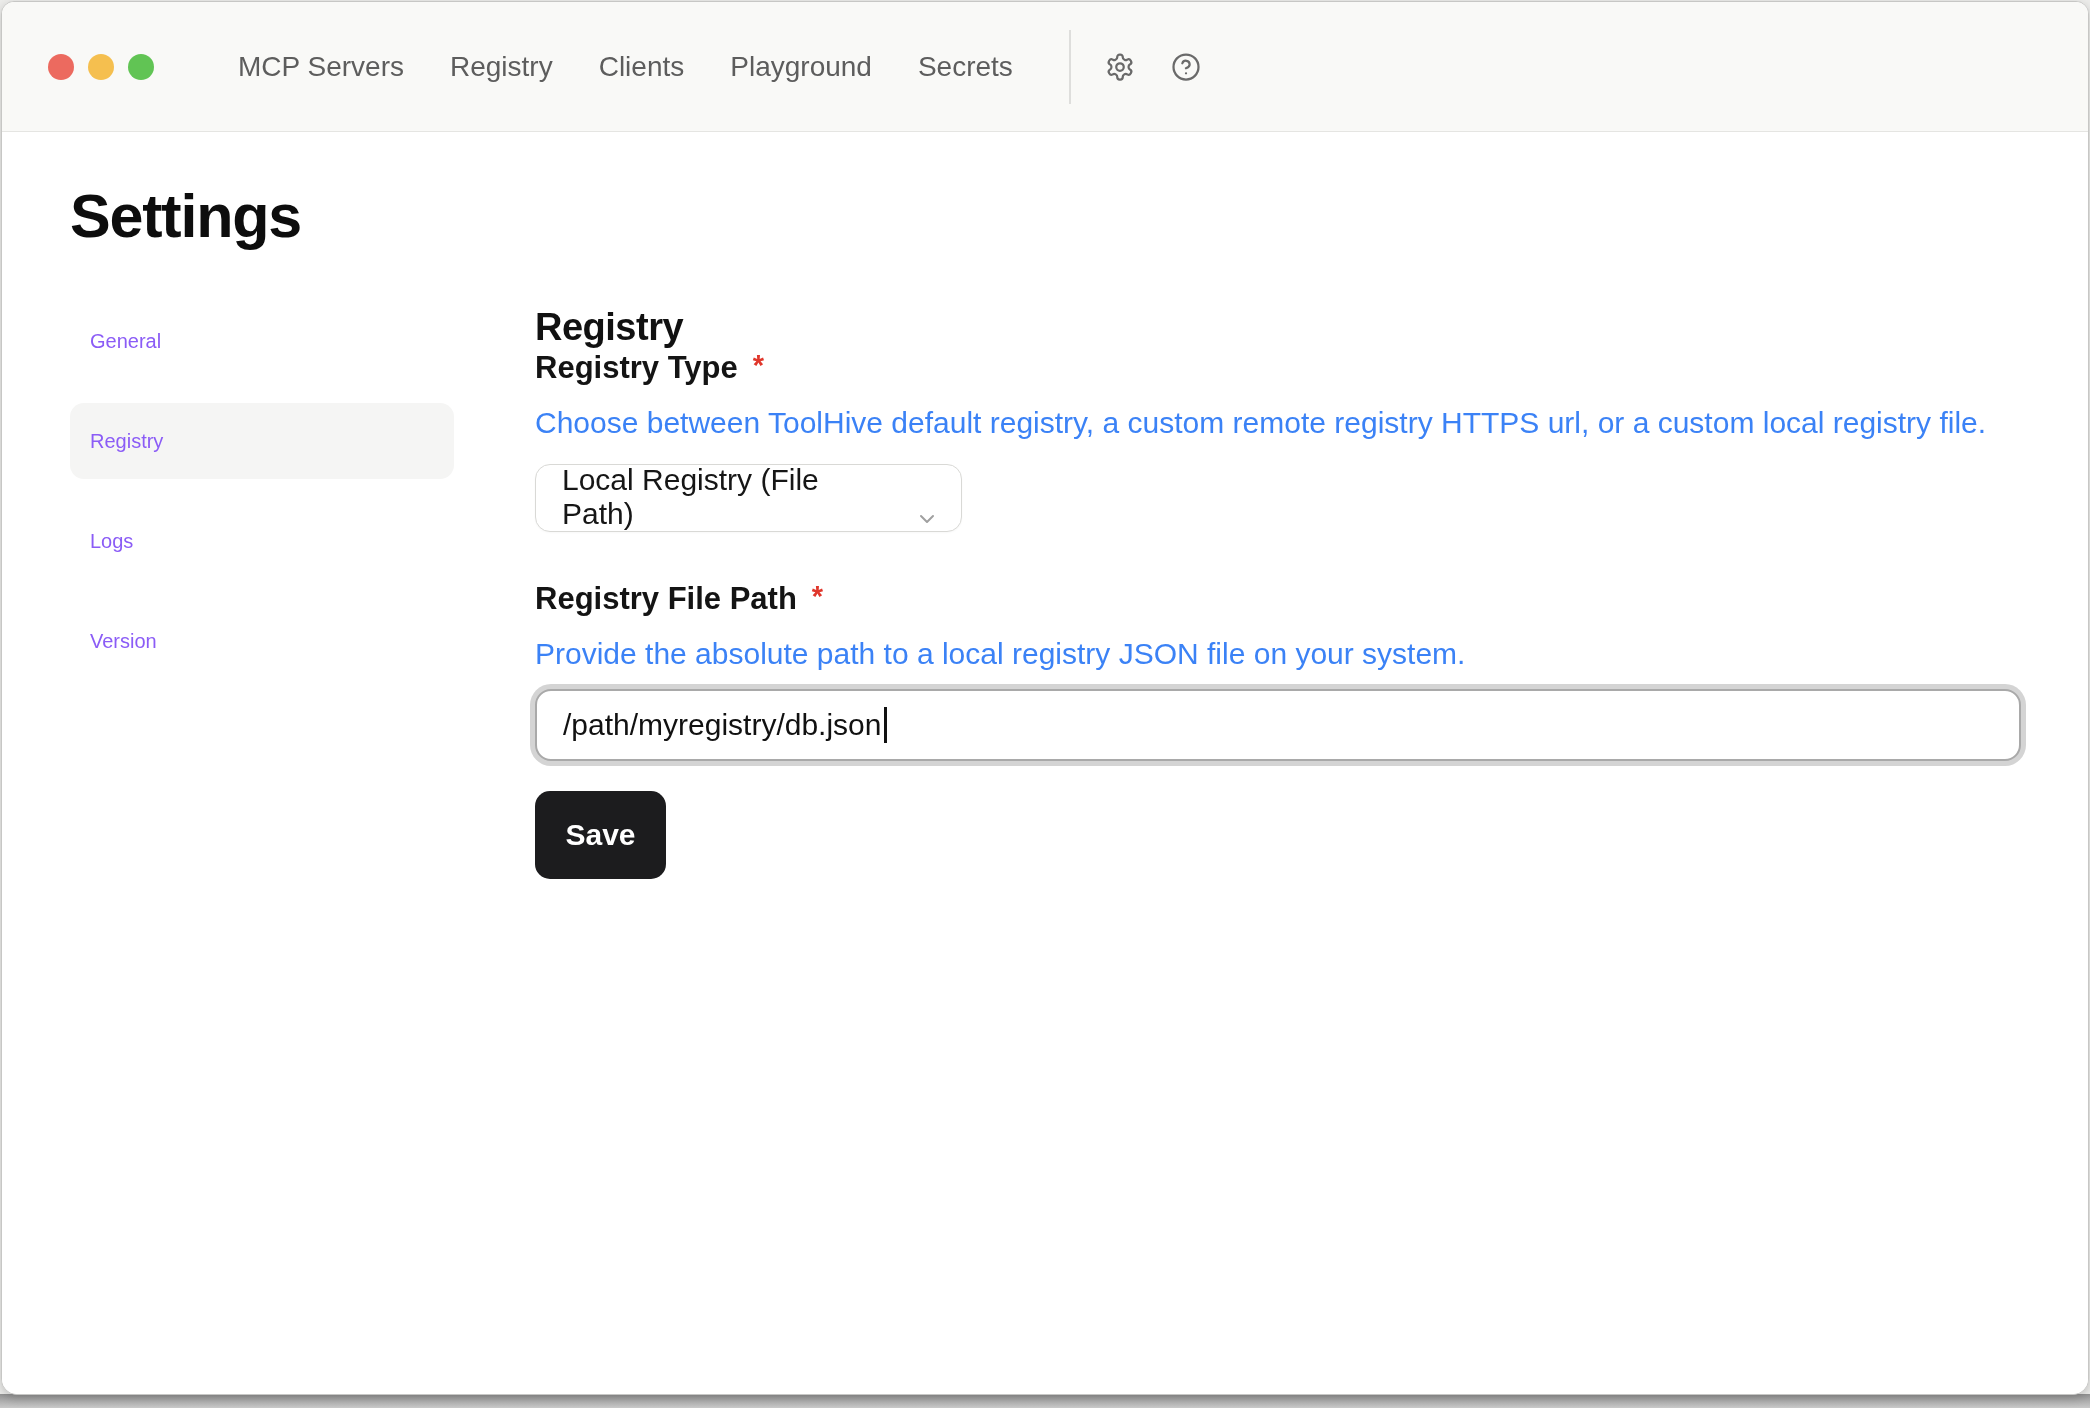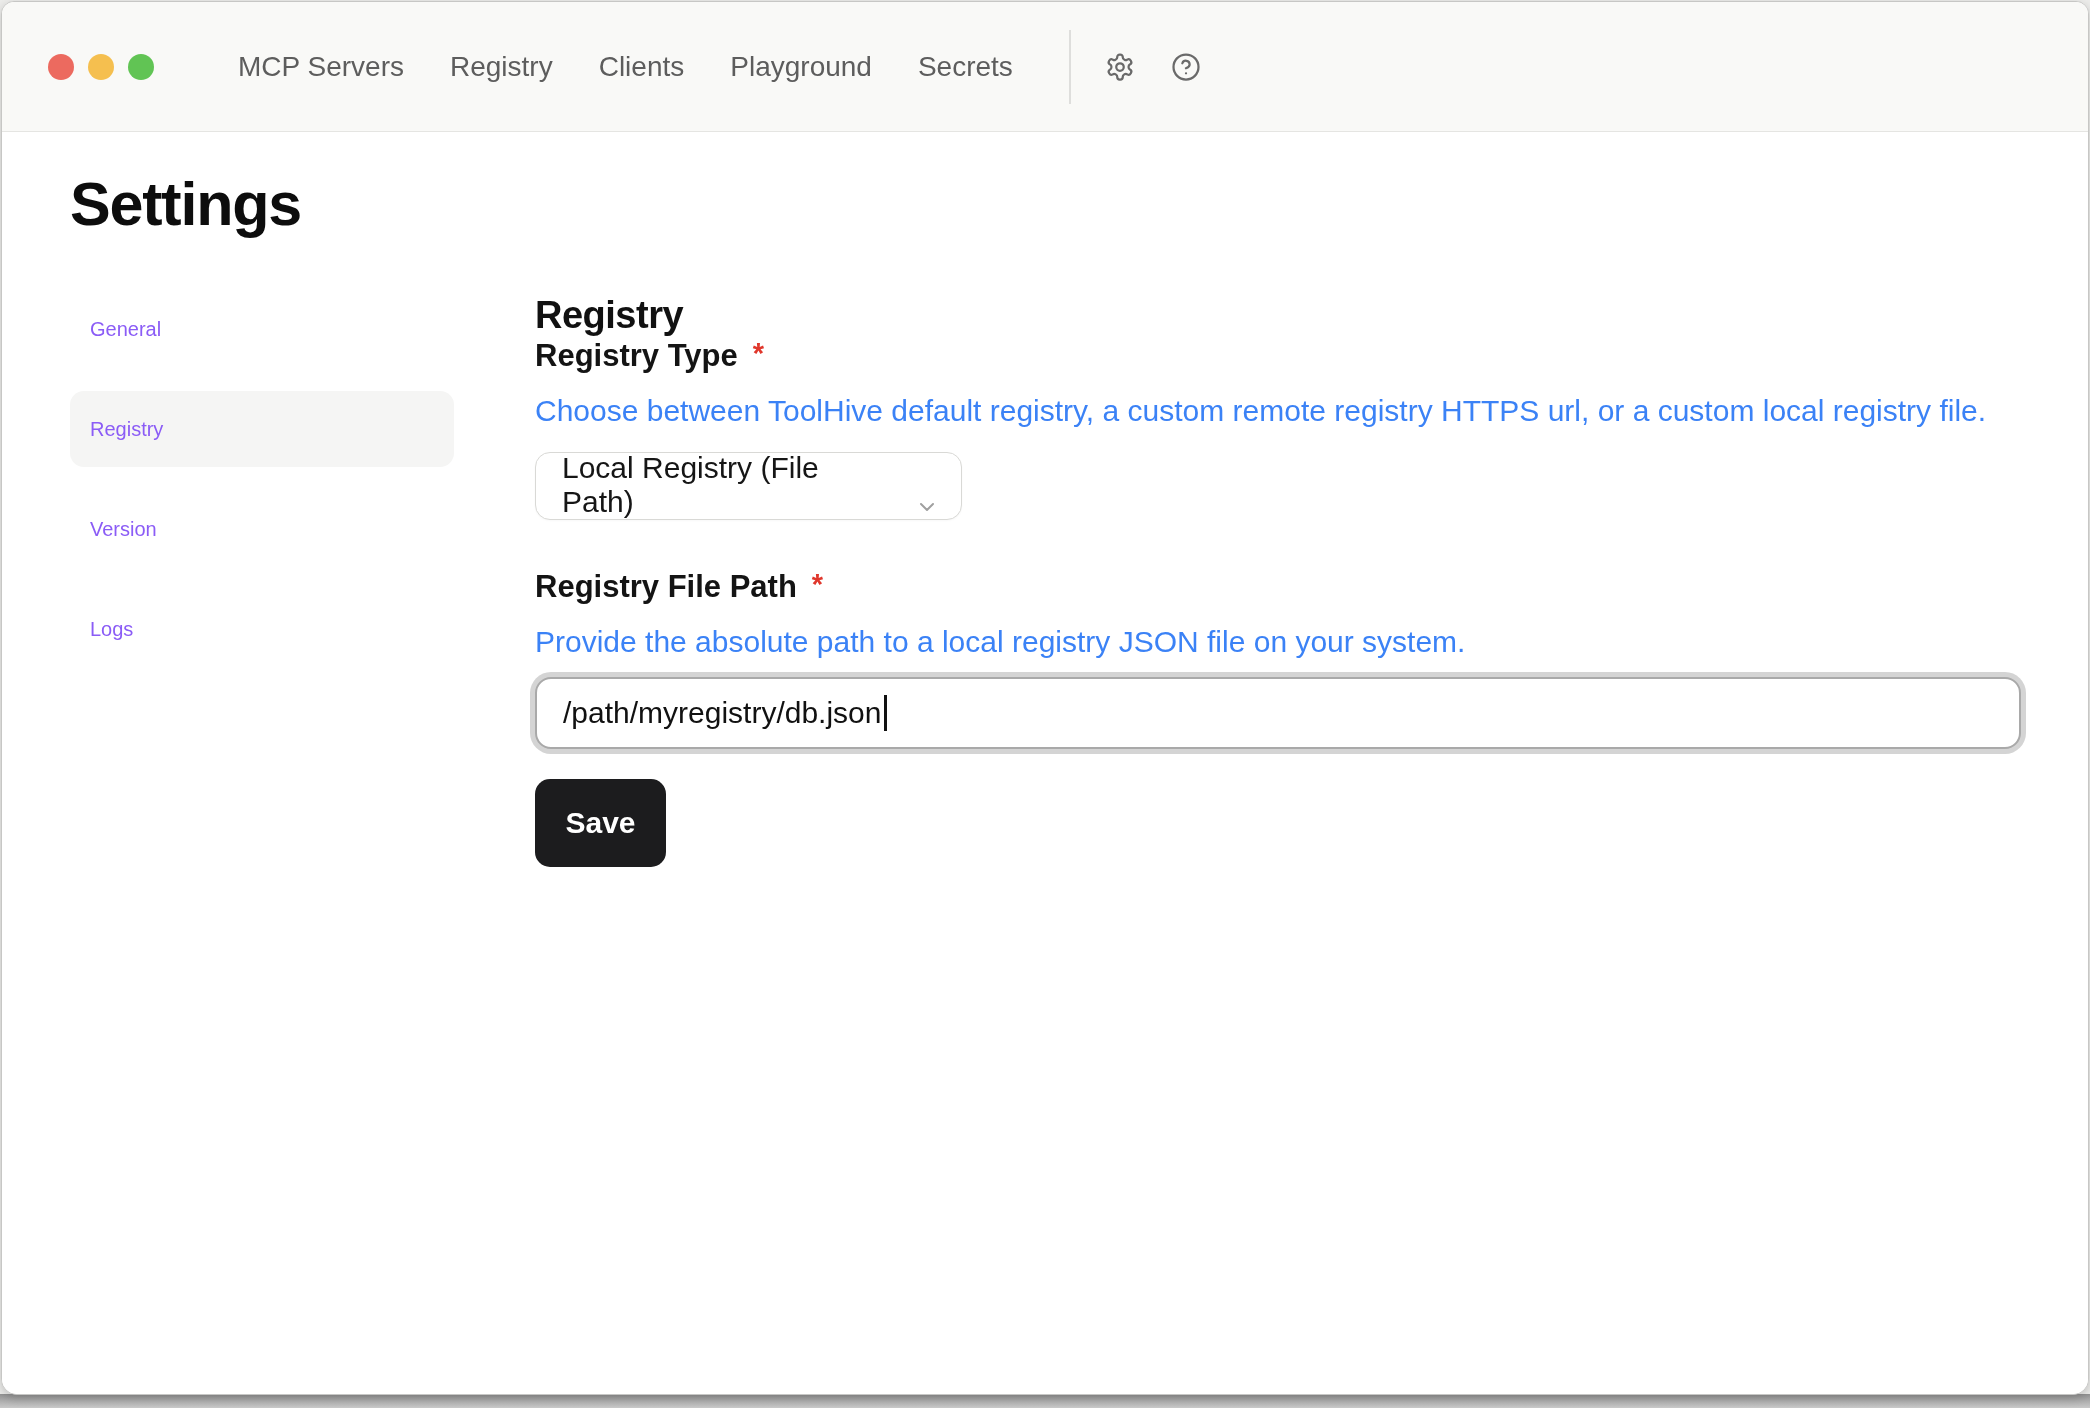--- a/index.html
+++ b/index.html
@@ -19,21 +19,21 @@
   }
 
   
   .window {
     position: absolute; left: 1px; top: 1px; right: 1px; bottom: 13px;
     background: #ffffff;
     border: 1px solid #c7c7c5;
     border-radius: 13px 13px 16px 16px;
     box-shadow: 0 3px 10px rgba(0,0,0,.18);
     overflow: hidden;
-    display: flex; flex-direction: column;
+    display: flex; flex-direction: column; gap: 12px;
   }
 
   
   .titlebar {
     flex: none; height: 130px;
     background: #f9f9f7;
     border-bottom: 1px solid #e5e5e2;
     display: flex; align-items: center;
   }
   .traffic { display: flex; gap: 14px; margin-left: 46px; flex: none; }
@@ -169,22 +169,22 @@
     </button>
   </header>
 
   <main class="main">
     <h1 class="page-title">Settings</h1>
 
     <div class="layout">
       <aside class="side">
         <div class="side-item">General</div>
         <div class="side-item active">Registry</div>
+        <div class="side-item">Logs</div>
         <div class="side-item">Version</div>
-        <div class="side-item">Logs</div>
       </aside>
 
       <section class="panel">
         <h2 class="section-title">Registry</h2>
 
         <div class="field-label">
           <span>Registry Type</span>
           <span class="req">*</span>
         </div>
         <div class="field-desc">Choose between ToolHive default registry, a custom remote registry HTTPS url, or a custom local registry file.</div>

